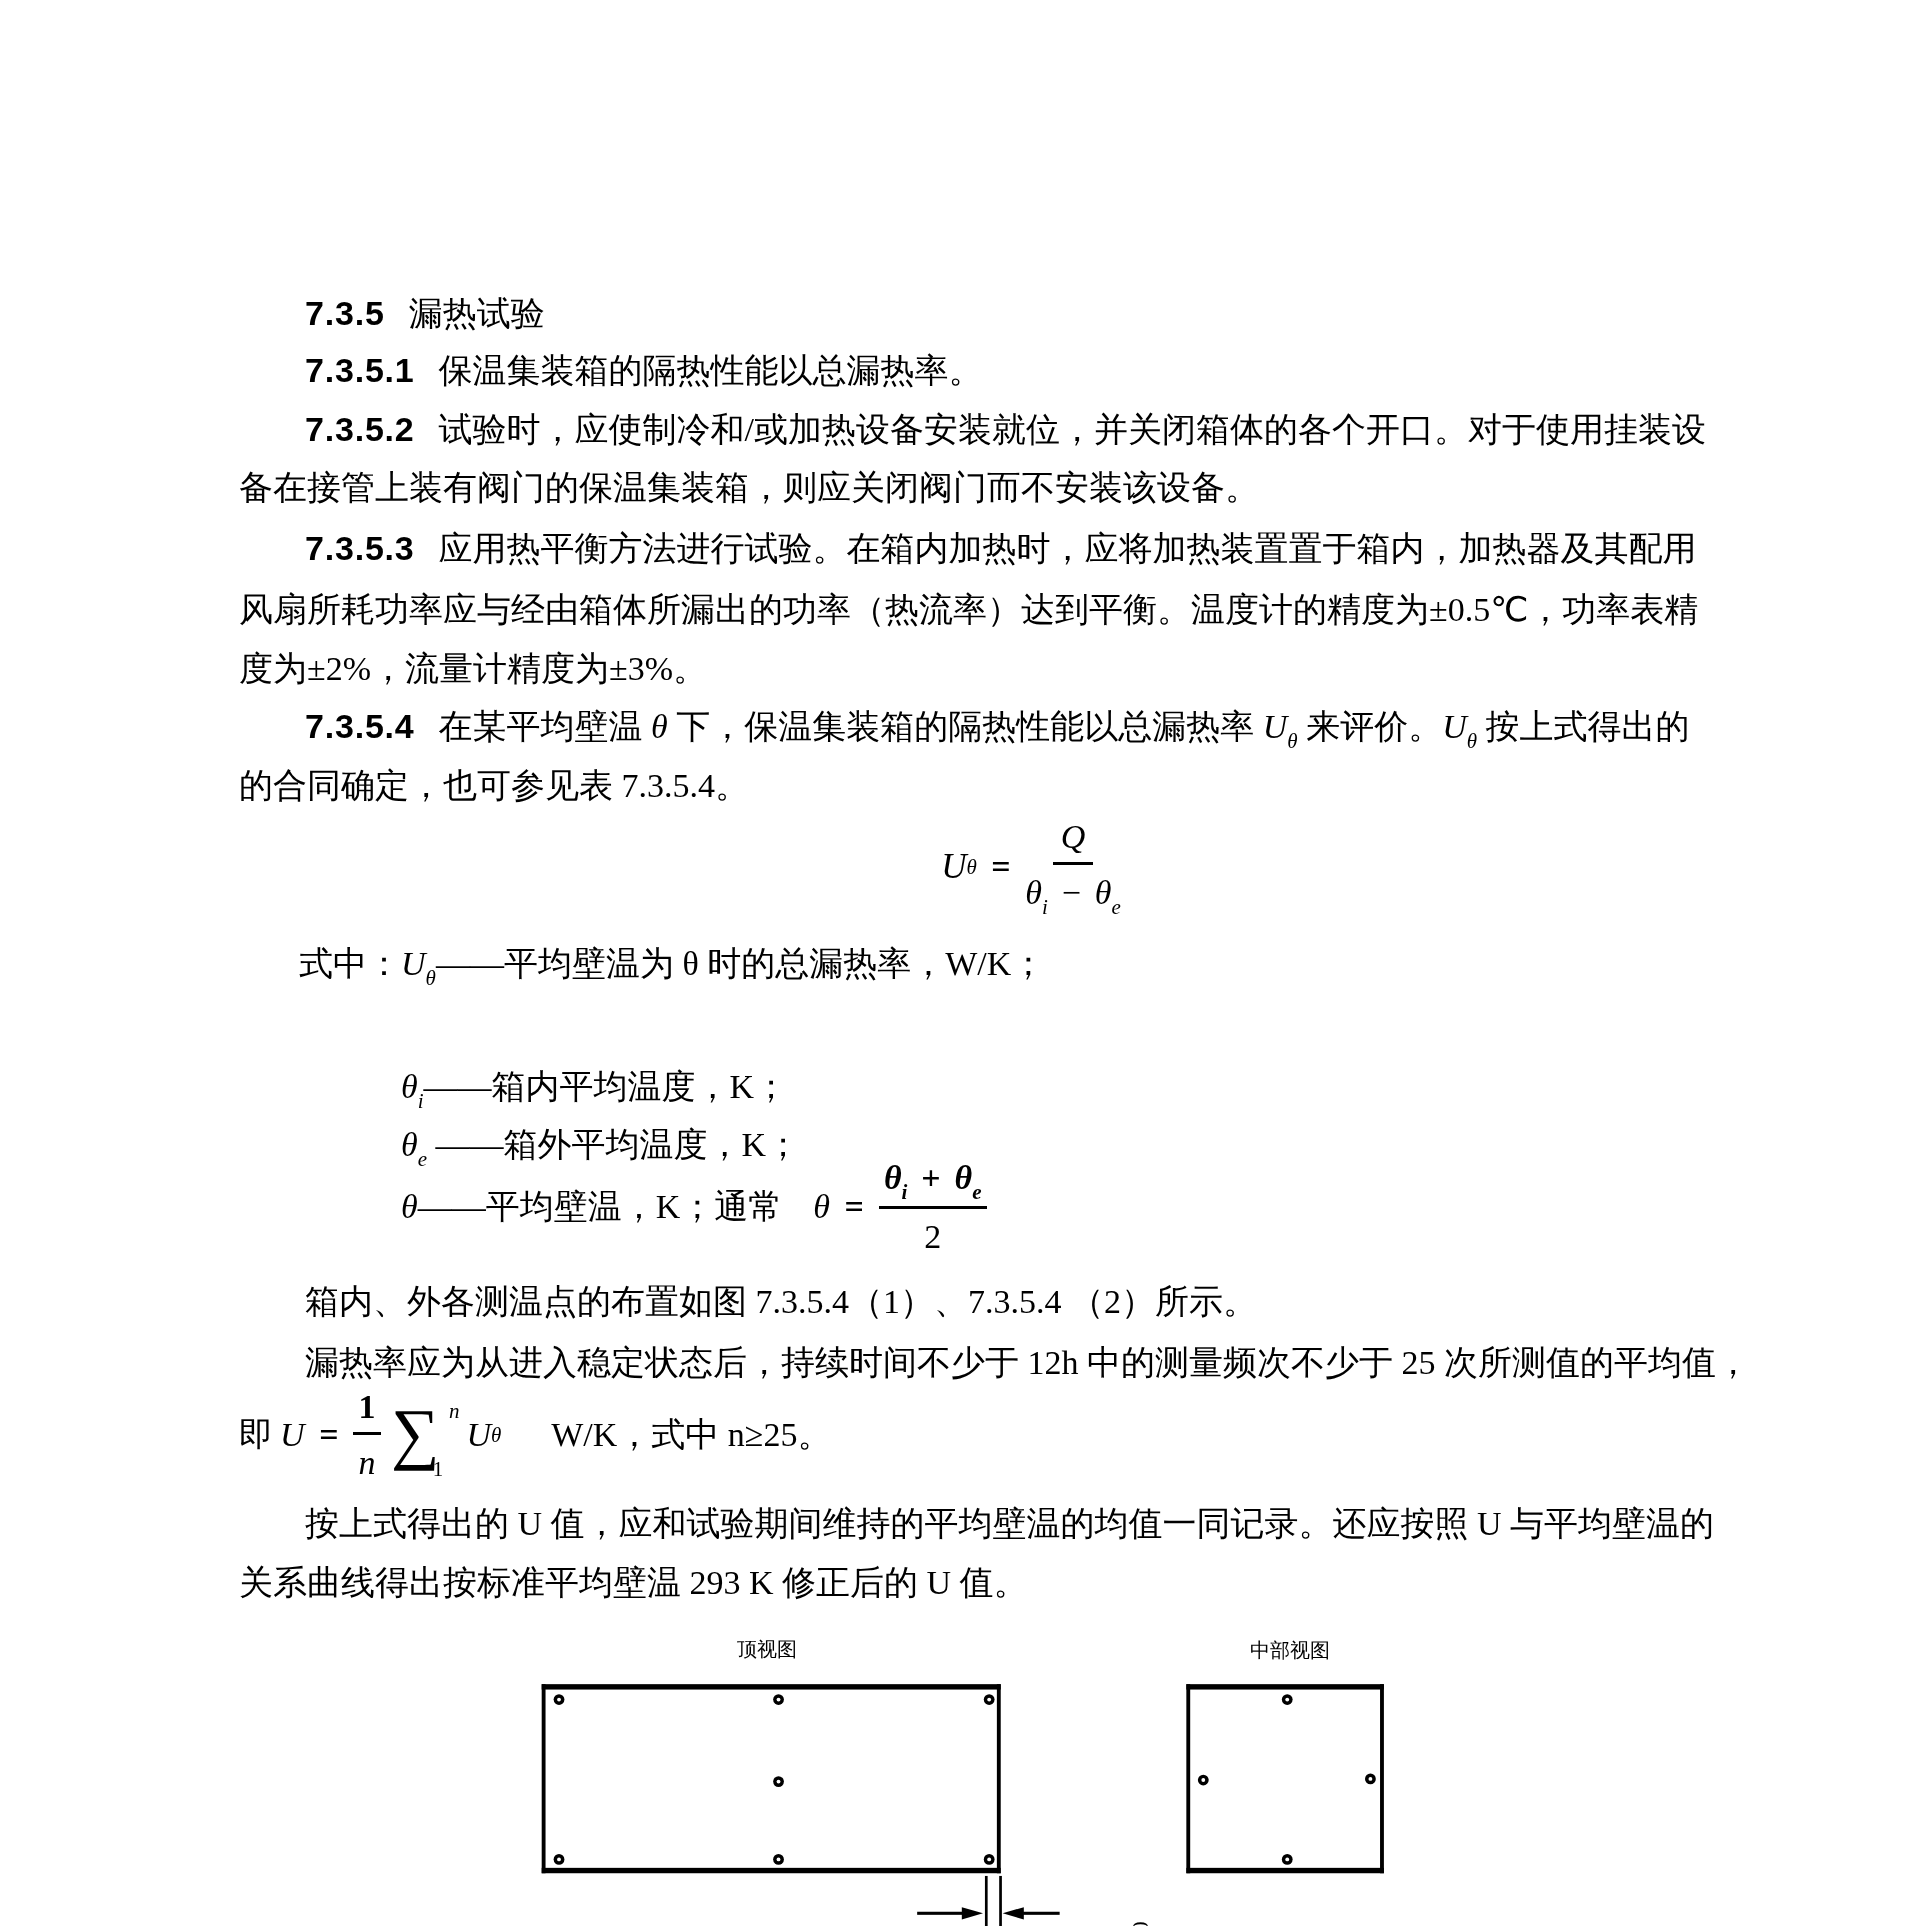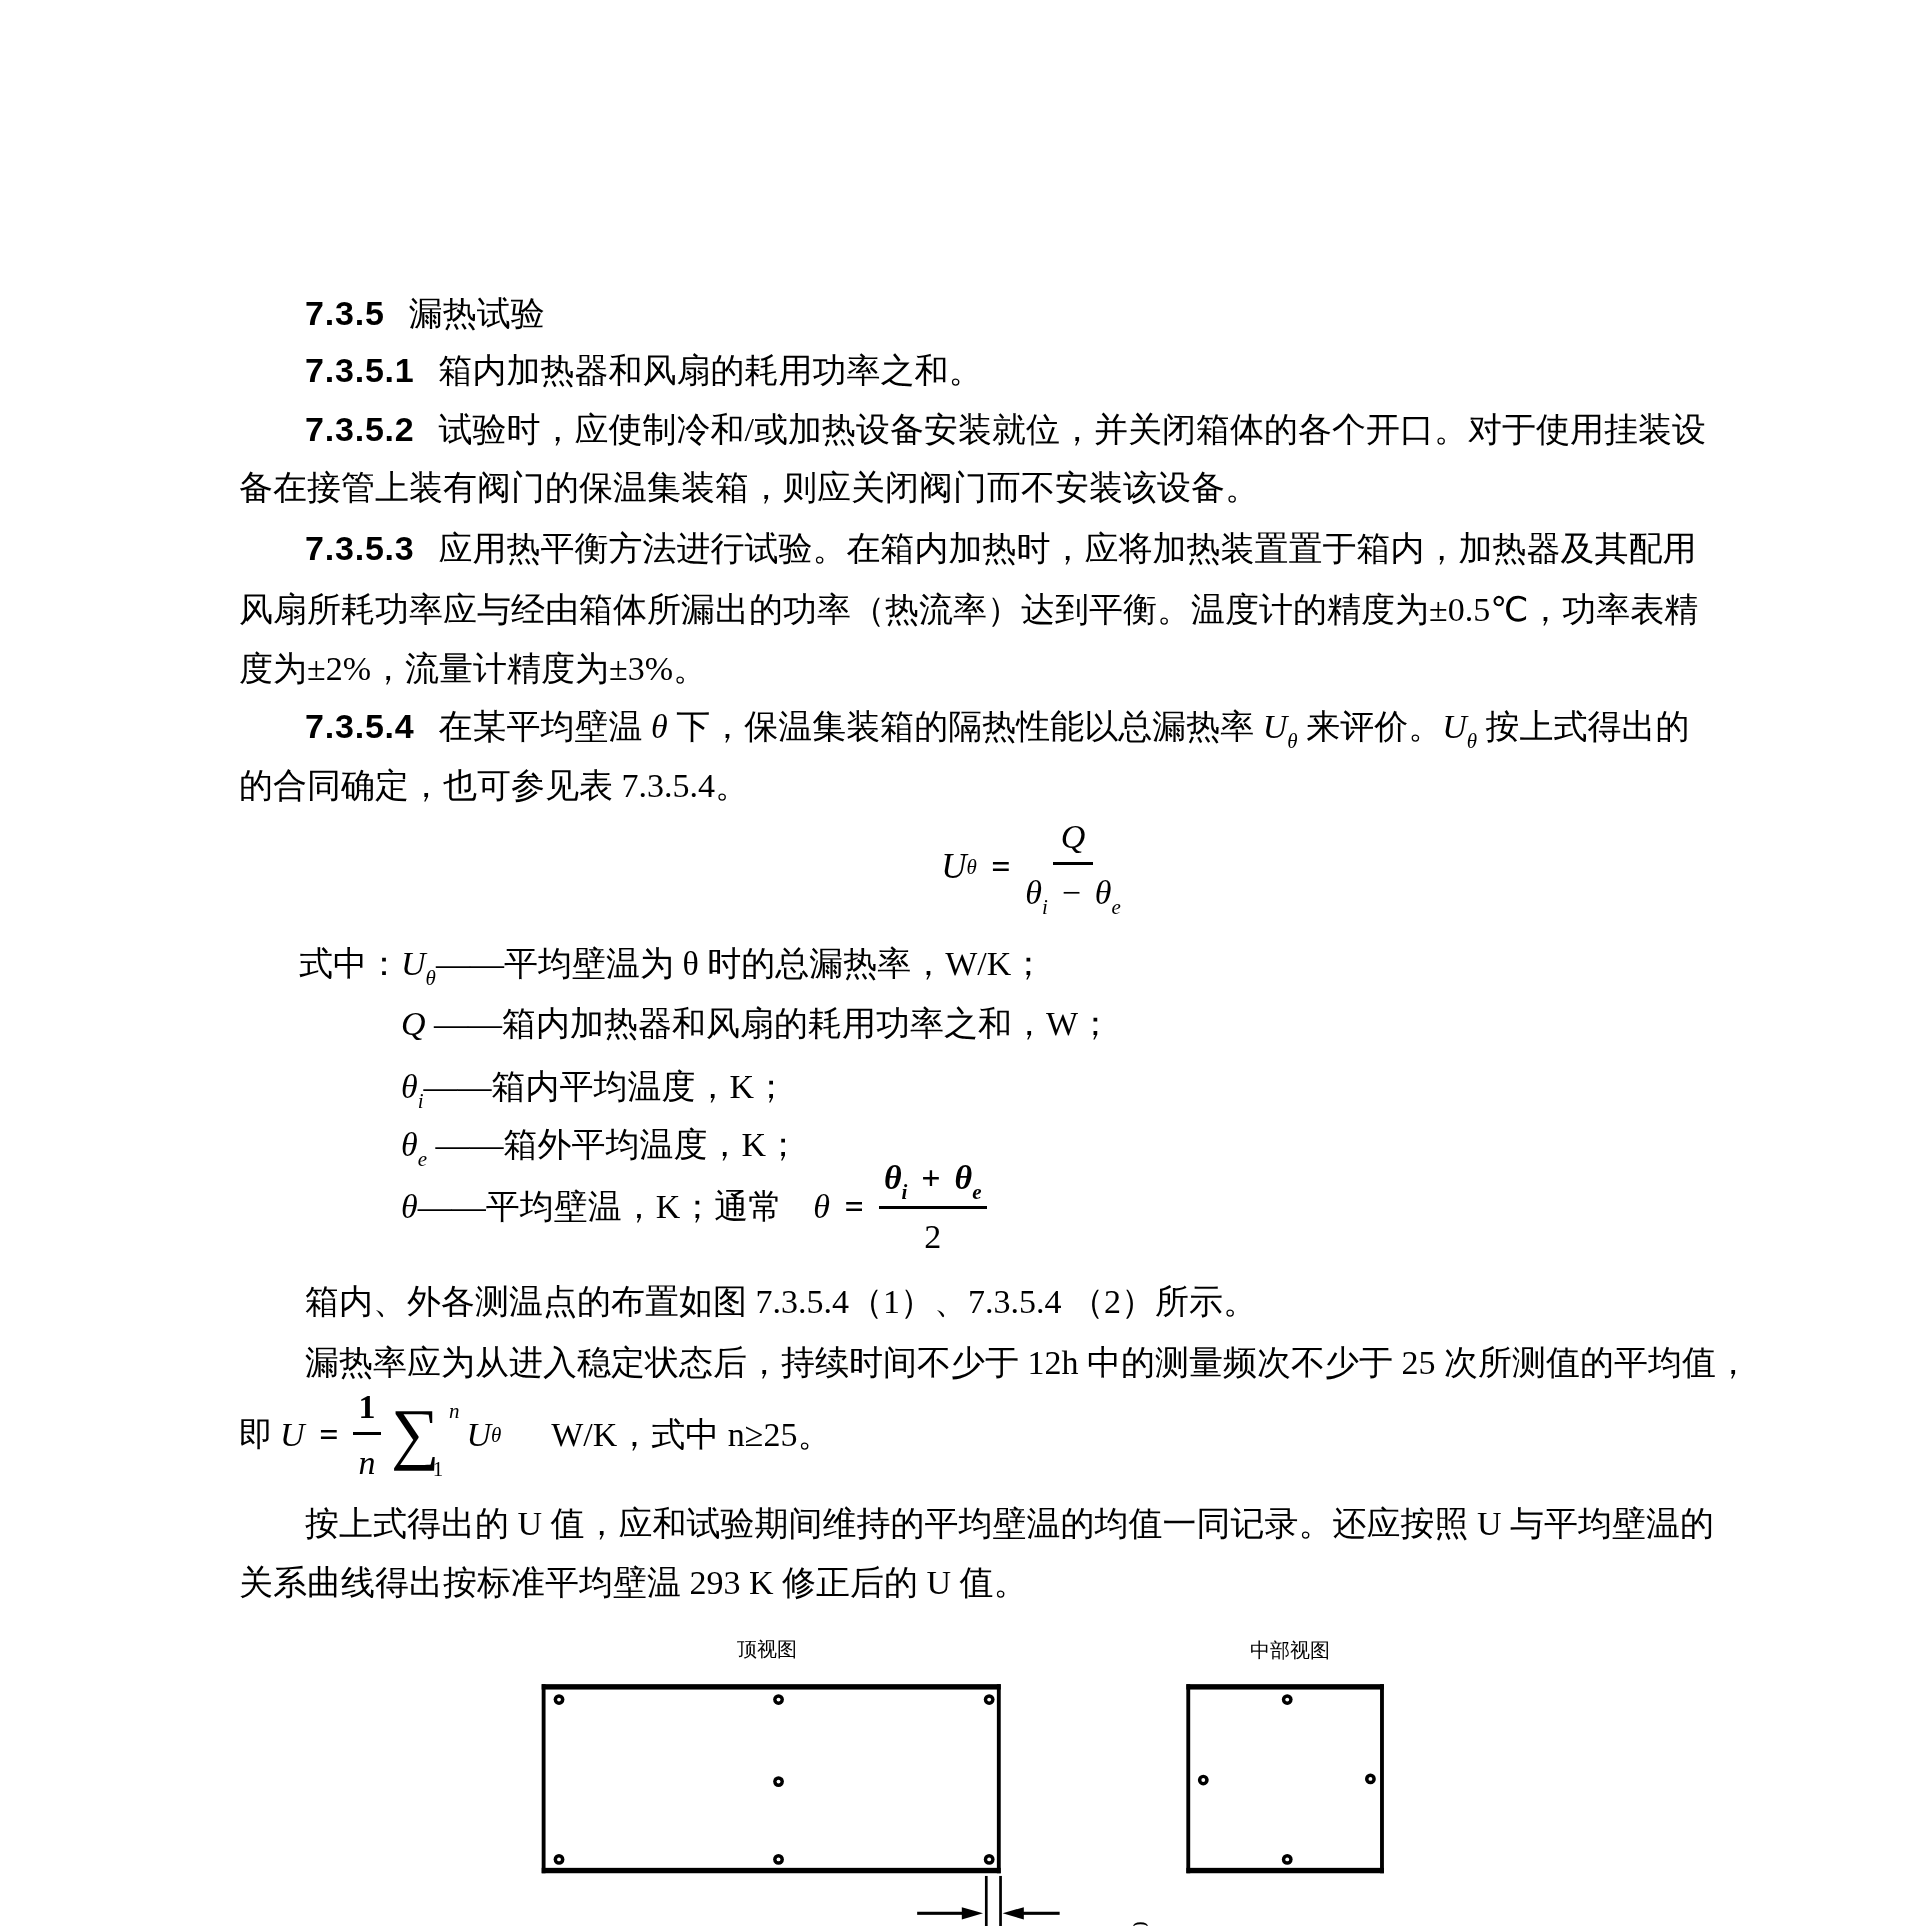--- a/index.html
+++ b/index.html
@@ -48,21 +48,21 @@
 </head>
 <body>
 
 <div class="page">
 
   <div class="tline indent" style="top:292px">
     <span class="num">7.3.5</span><span>漏热试验</span>
   </div>
 
   <div class="tline indent" style="top:349px">
-    <span class="num">7.3.5.1</span><span>箱内加热器和风扇的耗用功率之和。</span>
+    <span class="num">7.3.5.1</span><span>保温集装箱的隔热性能以总漏热率。</span>
   </div>
 
   <div class="tline indent" style="top:408px">
     <span class="num">7.3.5.2</span><span>试验时，应使制冷和/或加热设备安装就位，并关闭箱体的各个开口。对于使用挂装设</span>
   </div>
   <div class="tline" style="top:467px">备在接管上装有阀门的保温集装箱，则应关闭阀门而不安装该设备。</div>
 
   <div class="tline indent" style="top:527px">
     <span class="num">7.3.5.3</span><span>应用热平衡方法进行试验。在箱内加热时，应将加热装置置于箱内，加热器及其配用</span>
   </div>
@@ -83,23 +83,20 @@
       <span class="fden">
         <span class="v">θ</span><sub class="vs">i</sub>
         <span style="margin:0 5.4px">−</span>
         <span class="v">θ</span><sub class="vs">e</sub>
       </span>
     </span>
   </div>
 
   <div class="tline" style="top:943px;padding-left:60px">
     <span>式中：</span><span class="v">U</span><sub class="vs">θ</sub><span class="dash">——</span><span>平均壁温为 θ 时的总漏热率，W/K；</span>
-  </div>
-  <div class="tline" style="top:1003px;padding-left:162px">
-    <span class="v">Q</span> <span class="dash">——</span><span>箱内加热器和风扇的耗用功率之和，W；</span>
   </div>
   <div class="tline" style="top:1066px;padding-left:162px">
     <span class="v">θ</span><sub class="vs">i</sub><span class="dash">——</span><span>箱内平均温度，K；</span>
   </div>
   <div class="tline" style="top:1124px;padding-left:162px">
     <span class="v">θ</span><sub class="vs">e</sub> <span class="dash">——</span><span>箱外平均温度，K；</span>
   </div>
   <div class="tline fflex" style="top:1167px;height:81px;padding-left:162px">
     <span class="v">θ</span>
       <span class="dash">——</span>

